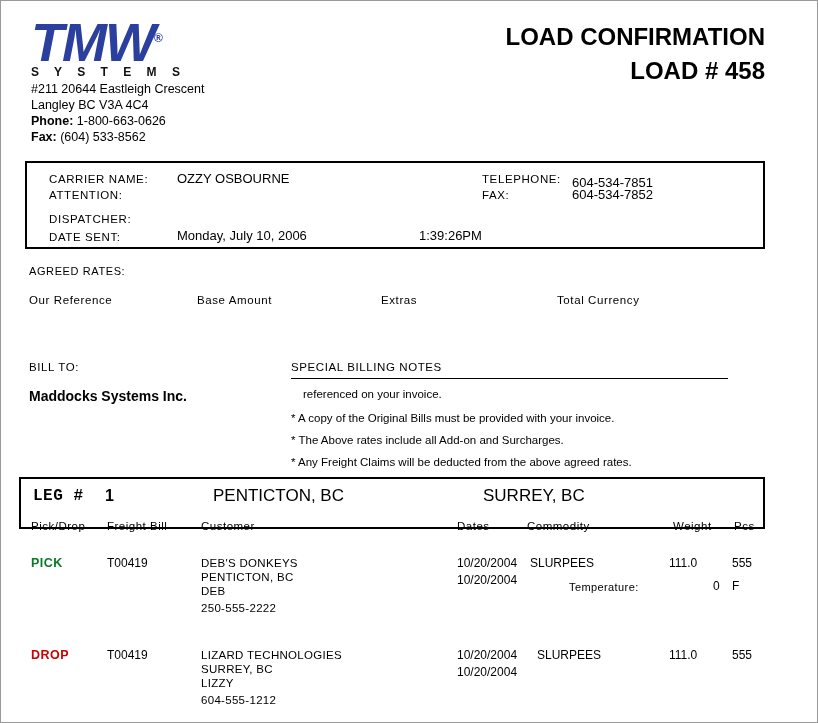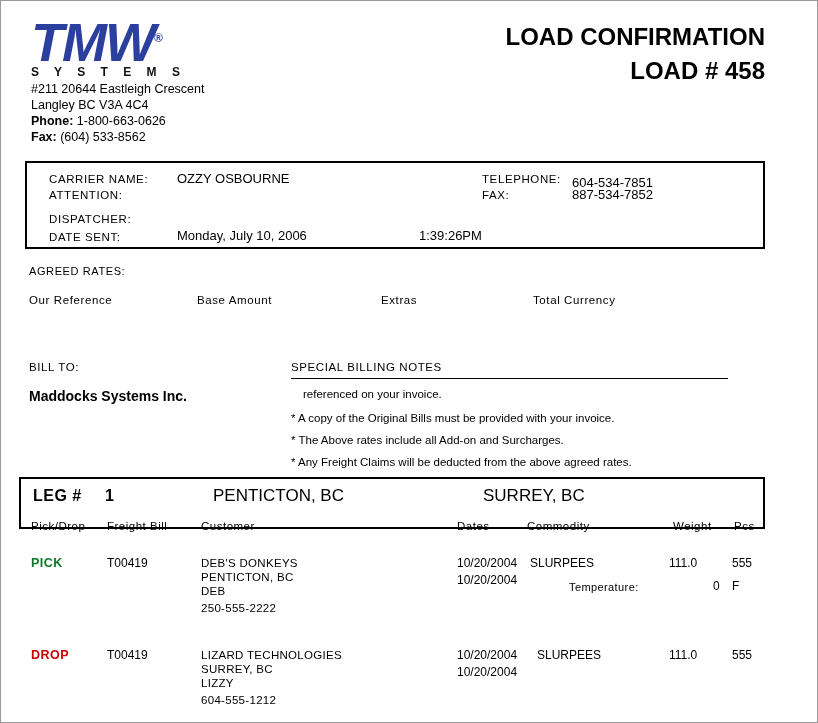--- a/index.html
+++ b/index.html
@@ -166,20 +166,21 @@
     border: 2px solid #000000;
     box-sizing: border-box;
   }
   .leg-lbl {
     position: absolute;
     left: 12px;
     top: 8px;
     font-size: 16px;
     font-weight: bold;
     letter-spacing: 0.5px;
+    font-family: Liberation Mono, monospace;
   }
   .leg-num {
     position: absolute;
     left: 84px;
     top: 8px;
     font-size: 16px;
     font-weight: bold;
   }
   .leg-origin {
     position: absolute;
@@ -255,28 +256,28 @@
     <div class="c-row lbl-sm" style="left:22px; top:50px;">DISPATCHER:</div>
     <div class="c-row val-md" style="left:150px; top:48px;"></div>
 
     <div class="c-row lbl-sm" style="left:22px; top:68px;">DATE SENT:</div>
     <div class="c-row val-md" style="left:150px; top:65px;">Monday, July 10, 2006</div>
     <div class="c-row val-md" style="left:392px; top:65px;">1:39:26PM</div>
 
     <div class="c-row lbl-sm" style="left:455px; top:10px;">TELEPHONE:</div>
     <div class="c-row val-md" style="left:545px; top:0;margin-top:12px;">604-534-7851</div>
     <div class="c-row lbl-sm" style="left:455px; top:26px;">FAX:</div>
-    <div class="c-row val-md" style="left:545px; top:24px;">887-534-7852</div>
+    <div class="c-row val-md" style="left:545px; top:24px;">604-534-7852</div>
   </div>
 
   <div class="agreed">AGREED RATES:</div>
   <div class="rate-hdr" style="left:28px;">Our Reference</div>
   <div class="rate-hdr" style="left:196px;">Base Amount</div>
   <div class="rate-hdr" style="left:380px;">Extras</div>
-  <div class="rate-hdr" style="left:532px;">Total   Currency</div>
+  <div class="rate-hdr" style="left:556px;">Total   Currency</div>
 
   <div class="billto-lbl">BILL TO:</div>
   <div class="billto-name">Maddocks Systems Inc.</div>
 
   <div class="notes-title">SPECIAL BILLING NOTES</div>
   <div class="notes-rule"></div>
   <div class="notes-list">
     <div class="cont">referenced on your invoice.</div>
     <div>* A copy of the Original Bills must be provided with your invoice.</div>
     <div>* The Above rates include all Add-on and Surcharges.</div>

